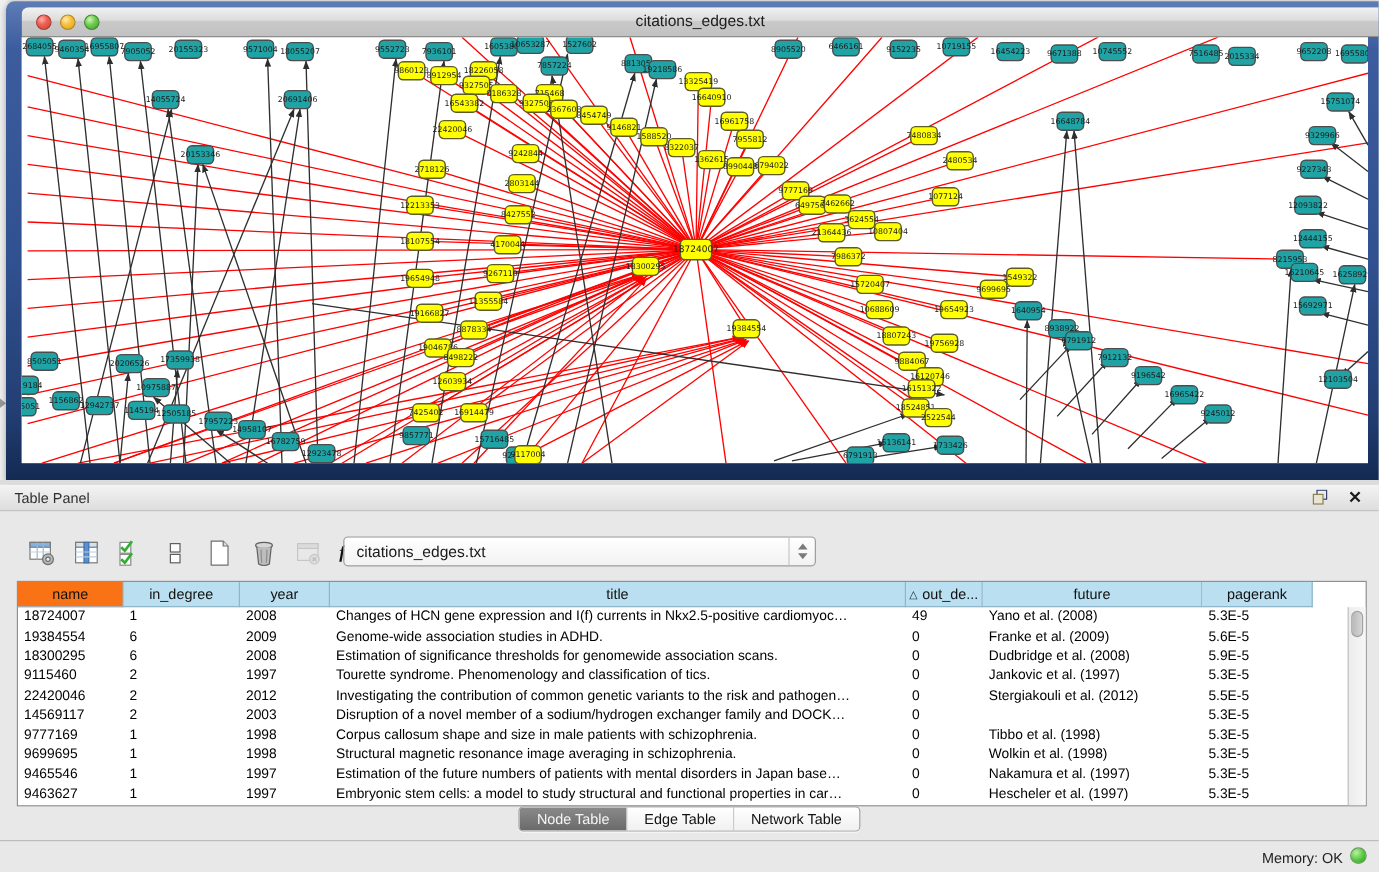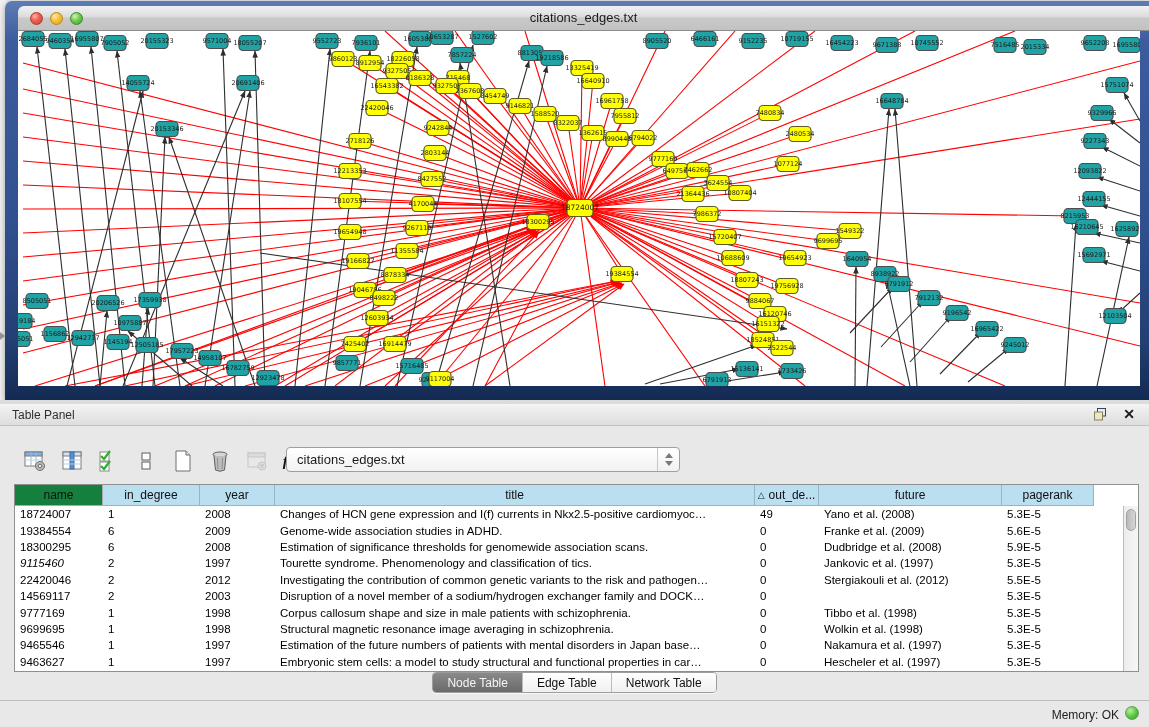--- a/index.html
+++ b/index.html
@@ -50,21 +50,21 @@
   .stp { width:0; height:0; border-left:4px solid transparent; border-right:4px solid transparent; }
   .stp.up { border-bottom:5px solid #7a7a7a; margin-bottom:3px; }
   .stp.down { border-top:5px solid #7a7a7a; }
 
   
   #data-table { position:absolute; left:14px; top:484px; width:1125px; height:188px;
     background:#ffffff; border:1px solid #8f8f8f; }
   #thead { display:flex; height:21px; }
   .th { height:21px; background:#b9dff0; border-right:1px solid #8fb6c9; border-bottom:1px solid #8fb6c9;
     font-size:12px; color:#111; display:flex; align-items:center; justify-content:center; overflow:hidden; white-space:nowrap; }
-  .th.gray { background:#15803d; border-right:1px solid #aaaaaa; border-bottom:1px solid #aaaaaa;text-align:center; }
+  .th.gray { background:#f97316; border-right:1px solid #aaaaaa; border-bottom:1px solid #aaaaaa;text-align:center; }
   .sort-tri { font-size:9px; margin-right:4px; color:#0c2a33; }
   #tbody { position:absolute; left:0; top:21px; right:15px; bottom:0; overflow:hidden; }
   .tr { display:flex; height:16.4px; }
   .td { font-size:11.5px; color:#000; padding-left:5px; white-space:nowrap; overflow:hidden;
     display:flex; align-items:center; }
   
   #vscroll { position:absolute; right:0; top:21px; bottom:0; width:15px;
     background:linear-gradient(90deg,#ececec,#f7f7f7); border-left:1px solid #bcbcbc; }
   #vthumb { position:absolute; left:2px; top:3px; width:10px; height:22px; border-radius:5px;
     background:linear-gradient(90deg,#b9b9b9,#d6d6d6); border:1px solid #a3a3a3; }
@@ -908,21 +908,21 @@
         <div class="tr">
           <div class="td" style="width: 88px;">18300295</div>
           <div class="td" style="width: 97px;">6</div>
           <div class="td" style="width: 75px;">2008</div>
           <div class="td" style="width: 480px;">Estimation of significance thresholds for genomewide association scans.</div>
           <div class="td" style="width: 64px;">0</div>
           <div class="td" style="width: 183px;">Dudbridge et al. (2008)</div>
           <div class="td" style="width: 92px;">5.9E-5</div>
         </div>
         <div class="tr">
-          <div class="td" style="width: 88px; font-style: italic;">9115460</div>
+          <div class="td" style="width: 88px;">9115460</div>
           <div class="td" style="width: 97px;">2</div>
           <div class="td" style="width: 75px;">1997</div>
           <div class="td" style="width: 480px;">Tourette syndrome. Phenomenology and classification of tics.</div>
           <div class="td" style="width: 64px;">0</div>
           <div class="td" style="width: 183px;">Jankovic et al. (1997)</div>
           <div class="td" style="width: 92px;">5.3E-5</div>
         </div>
         <div class="tr">
           <div class="td" style="width: 88px;">22420046</div>
           <div class="td" style="width: 97px;">2</div>

